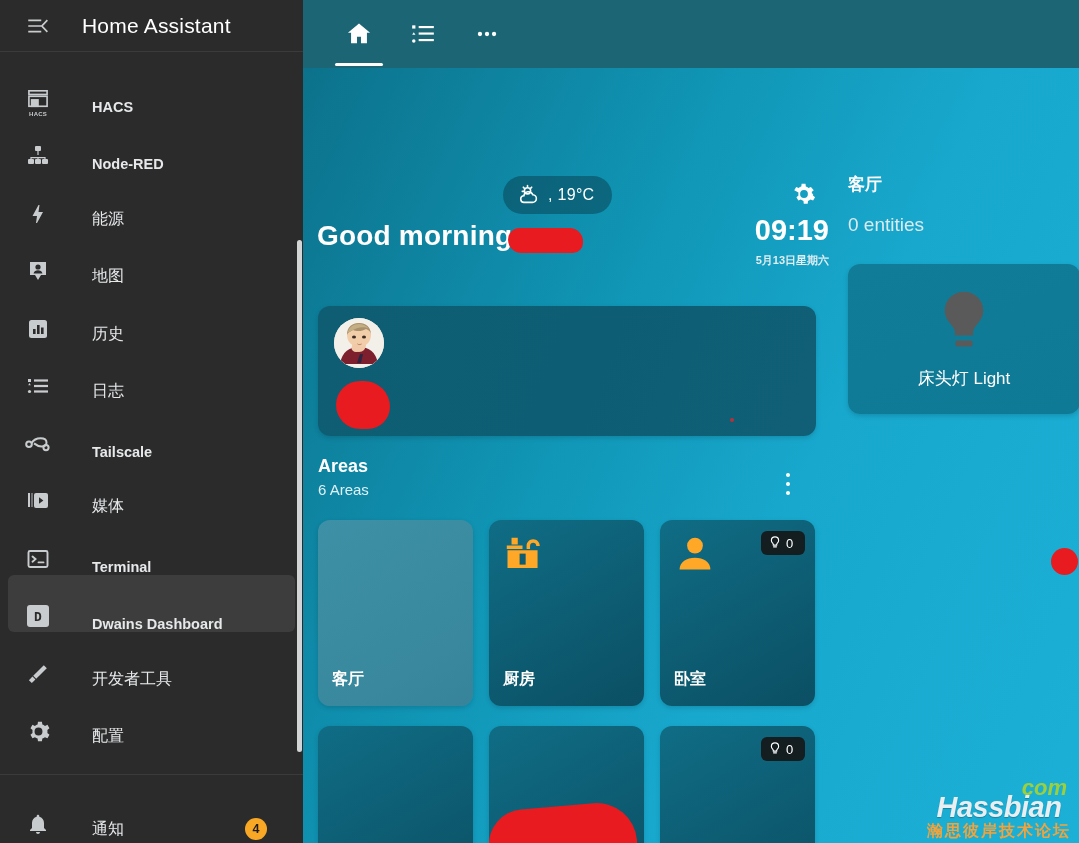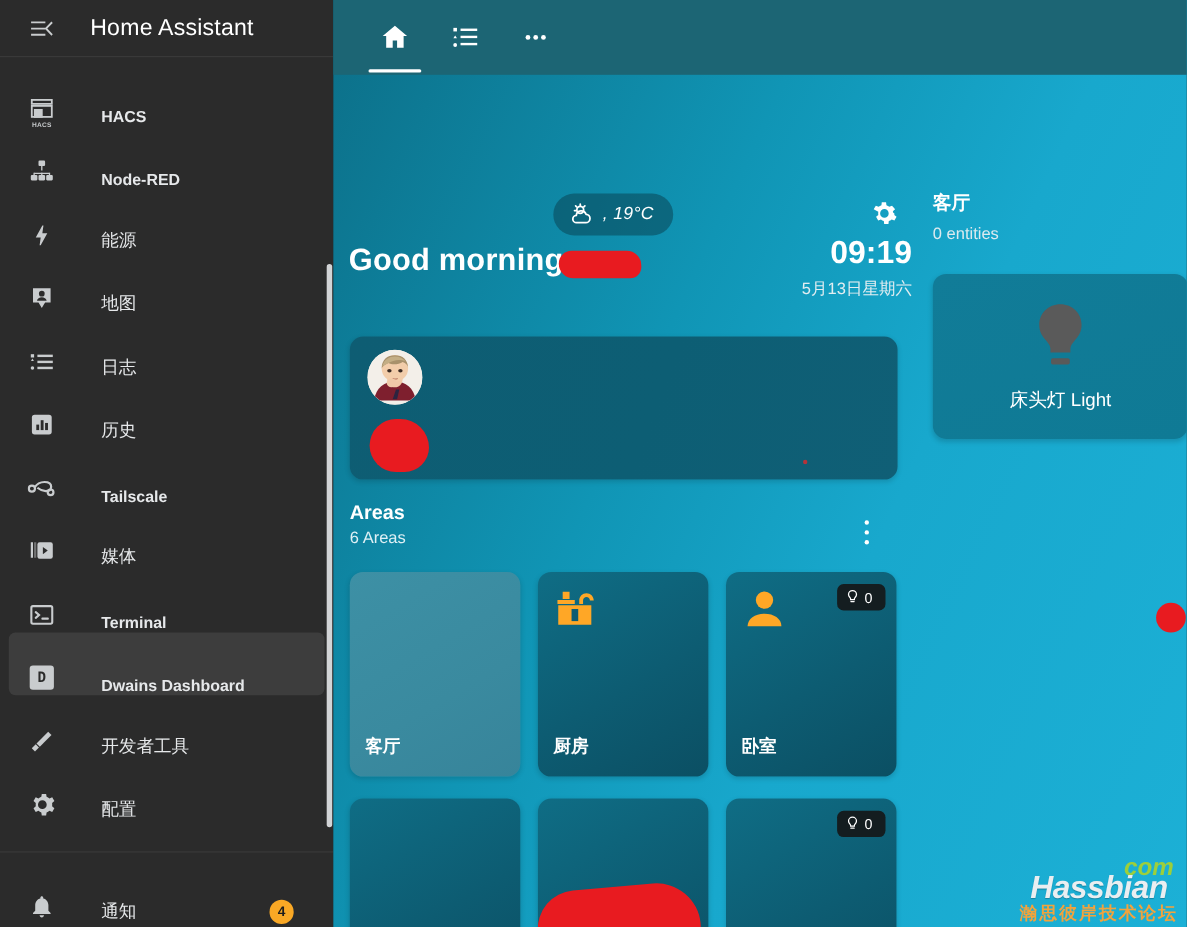--- a/index.html
+++ b/index.html
@@ -119,21 +119,21 @@
   }
 
   
   #content { position: relative; height: 775px; }
   .weather-chip {
     position: absolute; left: 200px; top: 108px;
     background: rgba(10,70,86,.55);
     border-radius: 19px; height: 38px;
     display: flex; align-items: center;
     padding: 0 18px 0 14px;
-    color: #ffffff; font-size: 16px; font-style: italic;
+    color: #ffffff; font-size: 16px;
   }
   .weather-chip .wtxt { margin-left: 7px; letter-spacing: .3px; }
   .greeting {
     position: absolute; left: 14px; top: 152px;
     font-size: 28px; font-weight: bold; color: #ffffff;
     letter-spacing: .2px;
   }
   .redact-greeting {
     position: absolute; left: 205px; top: 160px;
     width: 75px; height: 25px; background: #e81b20;
@@ -143,28 +143,28 @@
     position: absolute; left: 483px; top: 108px;
     width: 36px; height: 36px; color: #ffffff;
     display: flex; align-items: center; justify-content: center;
     cursor: pointer;
   }
   .clock {
     position: absolute; right: 250px; top: 148px;
     text-align: right; color: #ffffff;
   }
   .clock .time { font-size: 29px; font-weight: bold; line-height: 1; }
-  .clock .date { font-size: 15px; color: #e2edf1; margin-top: 8px; }
+  .clock .date { font-size: 11px; color: #e2edf1; margin-top: 8px; font-weight: bold; }
 
   .right-panel {
     position: absolute; left: 545px; top: 105px;
     width: 230px;
   }
   .rp-title { font-size: 17px; font-weight: bold; color: #ffffff; }
-  .rp-sub { font-size: 15px; color: #dceaef; margin-top: 8px; }
+  .rp-sub { font-size: 19px; color: #dceaef; margin-top: 18px; }
   .light-card {
     margin-top: 28px;
     width: 232px; height: 150px;
     background: linear-gradient(160deg, #117c98, #0f7a95);
     border-radius: 12px;
     display: flex; flex-direction: column;
     align-items: center; justify-content: center;
     position: relative;
     box-shadow: 0 2px 5px rgba(0,0,0,.16);
   }
@@ -342,41 +342,41 @@
             <circle cx="12" cy="8" r="2.6" fill="#2b2b2b"></circle>
             <path d="M7.6 14.4c.3-2 2.3-3.2 4.4-3.2s4.1 1.2 4.4 3.2z" fill="#2b2b2b"></path>
           </svg>
         </div>
         <span class="sb-label cjk">地图</span>
       </div>
 
       <div class="sb-item">
         <div class="sb-ico">
           <svg width="24" height="24" viewBox="0 0 24 24" fill="currentColor">
+            <rect x="3" y="3" width="18" height="18" rx="2.5"></rect>
+            <rect x="7" y="12" width="2.6" height="5" fill="#2b2b2b"></rect>
+            <rect x="11" y="8" width="2.6" height="9" fill="#2b2b2b"></rect>
+            <rect x="15" y="10.5" width="2.6" height="6.5" fill="#2b2b2b"></rect>
+          </svg>
+        </div>
+        <span class="sb-label cjk">历史</span>
+      </div>
+
+      <div class="sb-item">
+        <div class="sb-ico">
+          <svg width="24" height="24" viewBox="0 0 24 24" fill="currentColor">
             <rect x="2" y="5" width="3" height="3"></rect>
             <path d="M2.2 11.2l1.3-2.2 1.3 2.2z"></path>
             <circle cx="3.5" cy="17.5" r="1.6"></circle>
             <rect x="8" y="5.4" width="14" height="2.2"></rect>
             <rect x="8" y="10.9" width="14" height="2.2"></rect>
             <rect x="8" y="16.4" width="14" height="2.2"></rect>
           </svg>
         </div>
         <span class="sb-label cjk">日志</span>
-      </div>
-
-      <div class="sb-item">
-        <div class="sb-ico">
-          <svg width="24" height="24" viewBox="0 0 24 24" fill="currentColor">
-            <rect x="3" y="3" width="18" height="18" rx="2.5"></rect>
-            <rect x="7" y="12" width="2.6" height="5" fill="#2b2b2b"></rect>
-            <rect x="11" y="8" width="2.6" height="9" fill="#2b2b2b"></rect>
-            <rect x="15" y="10.5" width="2.6" height="6.5" fill="#2b2b2b"></rect>
-          </svg>
-        </div>
-        <span class="sb-label cjk">历史</span>
       </div>
 
       <div class="sb-item">
         <div class="sb-ico">
           <svg width="26" height="20" viewBox="0 0 26 20" fill="none" stroke="currentColor" stroke-width="2">
             <path d="M4 13c-1.6 0-2.8-1.2-2.8-2.8S2.4 7.4 4 7.4 6.8 8.6 6.8 10.2 5.6 13 4 13z"></path>
             <path d="M6.5 9.2c2-3.4 5.5-5 9-5 4 0 6 1.8 6 4.2 0 2.6-2.2 4-5 4-3 0-5.5-1.4-7.5-3"></path>
             <circle cx="21" cy="13.6" r="2.6"></circle>
           </svg>
         </div>

